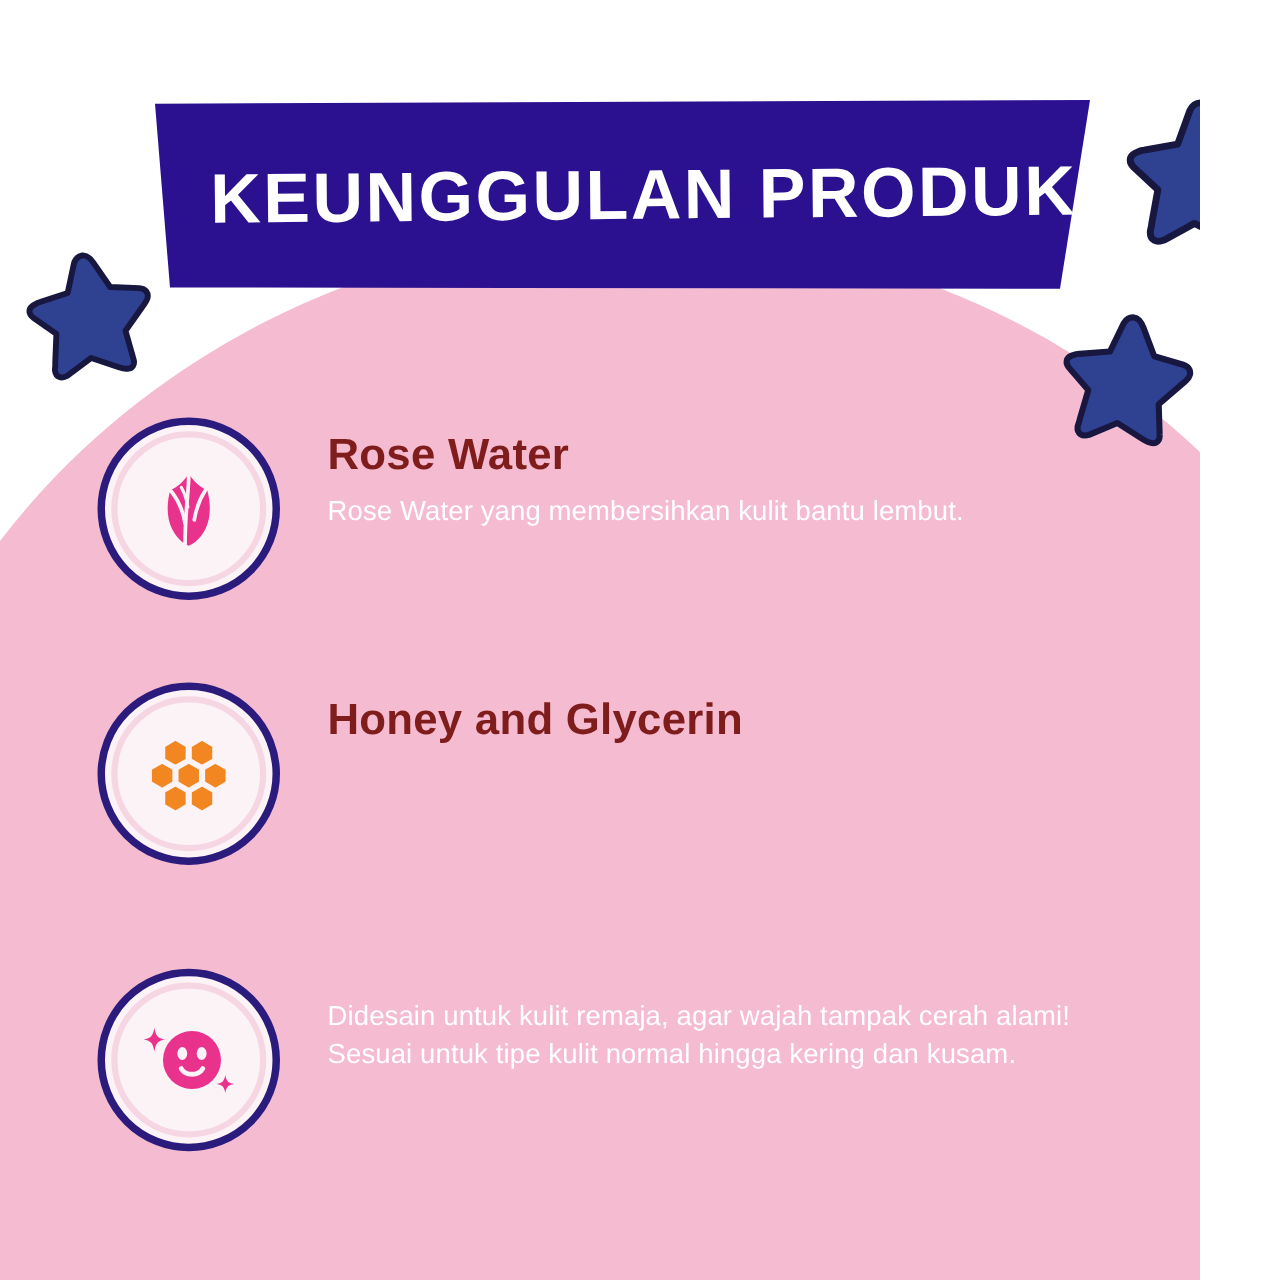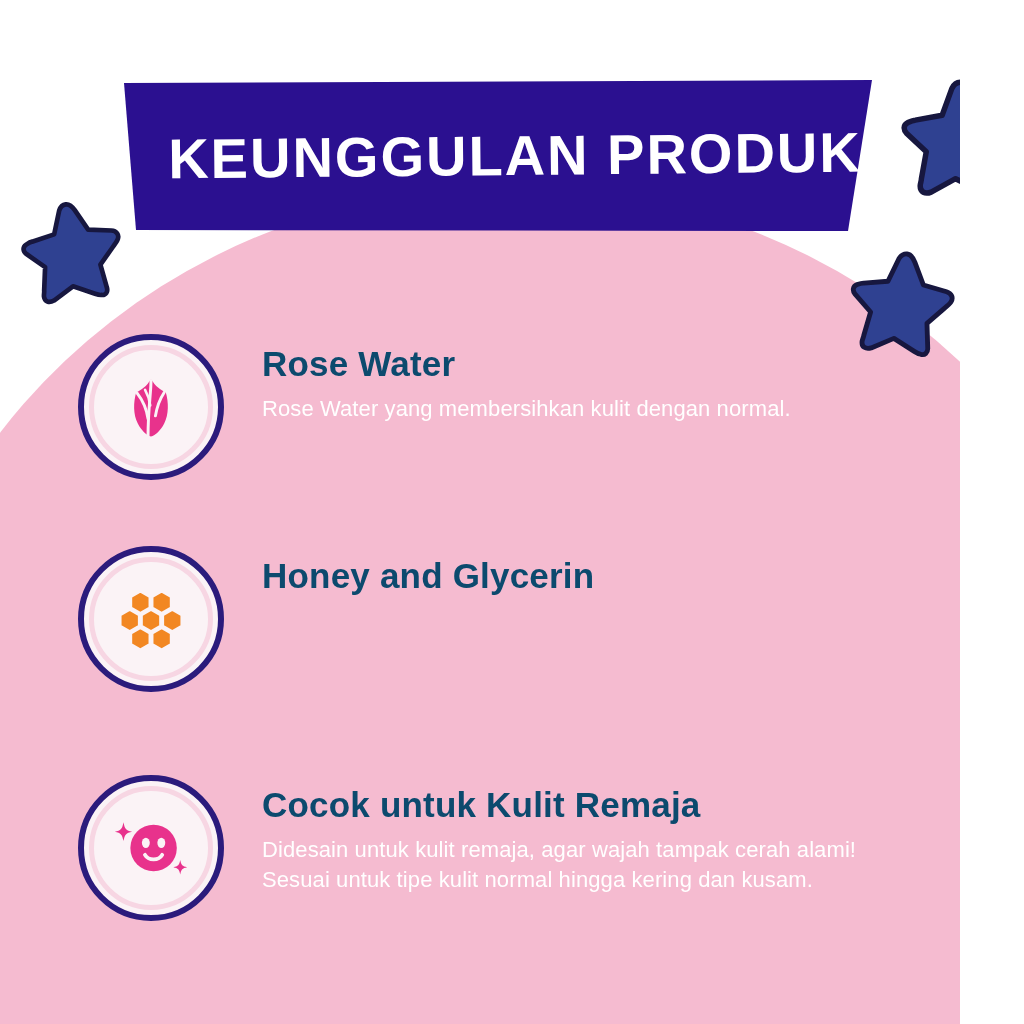--- a/index.html
+++ b/index.html
@@ -105,21 +105,21 @@
     position:relative;
     display:block;
     z-index:2;
   }
 
   .feature-text{
     padding-left:38px;
     padding-top:14px;
   }
   .feature-title{
-    color:#0c4a6e;
+    color:#7f1d1d;
     font-size:35px;
     font-weight:bold;
     line-height:1.05;
     letter-spacing:0.2px;
     white-space:nowrap;
   }
   .feature-desc{
     color:#FFFFFF;
     font-size:22px;
     font-weight:normal;
@@ -186,21 +186,21 @@
                    C74 60 74 44 70 30 C63 27 56 22 50 12 Z" fill="#E8328C"></path>
           <path d="M50 14 C50 32 46 52 46 90" fill="none" stroke="#FBF3F6" stroke-width="4" stroke-linecap="round"></path>
           <path d="M31 31 C38 40 44 52 46 66" fill="none" stroke="#FBF3F6" stroke-width="4" stroke-linecap="round"></path>
           <path d="M68 30 C62 39 58 50 56 62" fill="none" stroke="#FBF3F6" stroke-width="4" stroke-linecap="round"></path>
           <path d="M42 27 C46 34 48 41 49 48" fill="none" stroke="#FBF3F6" stroke-width="3.5" stroke-linecap="round"></path>
         </svg>
       </div>
       <div class="feature-text">
         <div class="feature-title">Rose Water</div>
         <div class="feature-desc">
-          <span class="dl">Rose Water yang membersihkan kulit dengan normal.</span>
+          <span class="dl">Rose Water yang membersihkan kulit bantu lembut.</span>
         </div>
       </div>
     </div>
 
     <div class="feature feature-2">
       <div class="icon-badge">
         <svg width="76" height="76" viewBox="0 0 100 100">
           <g fill="#F28722" stroke="#FBF3F6" stroke-width="2.5">
             <polygon points="36,14 48,21 48,35 36,42 24,35 24,21"></polygon>
             <polygon points="64,14 76,21 76,35 64,42 52,35 52,21"></polygon>
@@ -224,21 +224,20 @@
           <ellipse cx="44" cy="44" rx="4.6" ry="6" fill="#FBF3F6"></ellipse>
           <ellipse cx="62" cy="44" rx="4.6" ry="6" fill="#FBF3F6"></ellipse>
           <path d="M43 58 C47 65 59 65 63 58" fill="none" stroke="#FBF3F6" stroke-width="4.5" stroke-linecap="round"></path>
           <path d="M18 20 C19.5 28 21 29.5 28 31 C21 32.5 19.5 34 18 42
                    C16.5 34 15 32.5 8 31 C15 29.5 16.5 28 18 20 Z" fill="#E8328C"></path>
           <path d="M84 64 C85.2 70 86.4 71.2 92 72.4 C86.4 73.6 85.2 74.8 84 80.8
                    C82.8 74.8 81.6 73.6 76 72.4 C81.6 71.2 82.8 70 84 64 Z" fill="#E8328C"></path>
         </svg>
       </div>
       <div class="feature-text">
-        <div class="feature-title">Cocok untuk Kulit Remaja</div>
         <div class="feature-desc">
           <span class="dl">Didesain untuk kulit remaja, agar wajah tampak cerah alami!</span>
           <span class="dl">Sesuai untuk tipe kulit normal hingga kering dan kusam.</span>
         </div>
       </div>
     </div>
 
   </div>
 </div>
 

